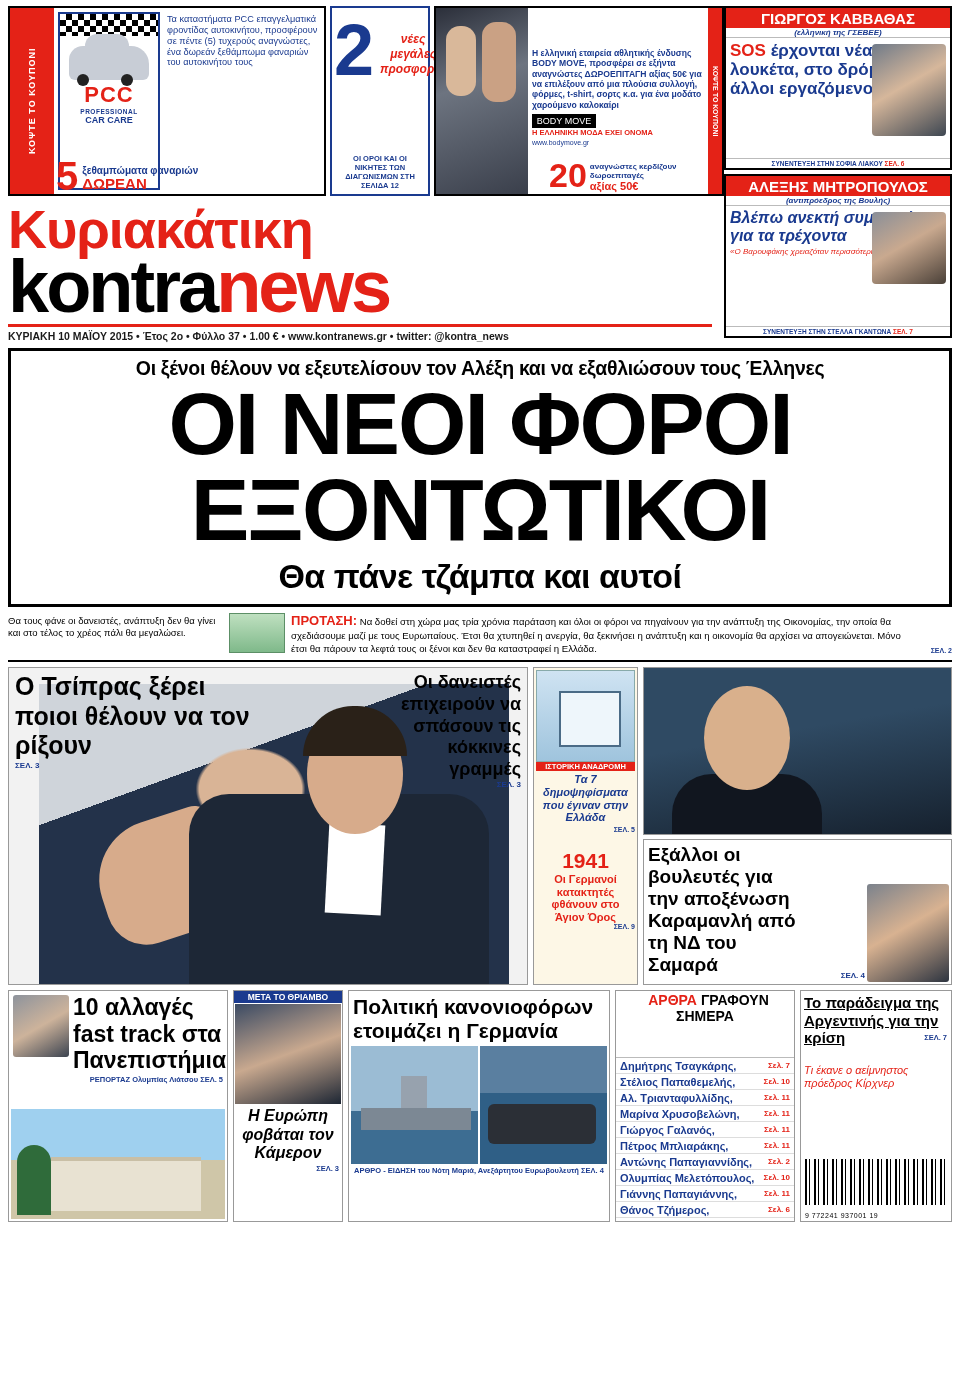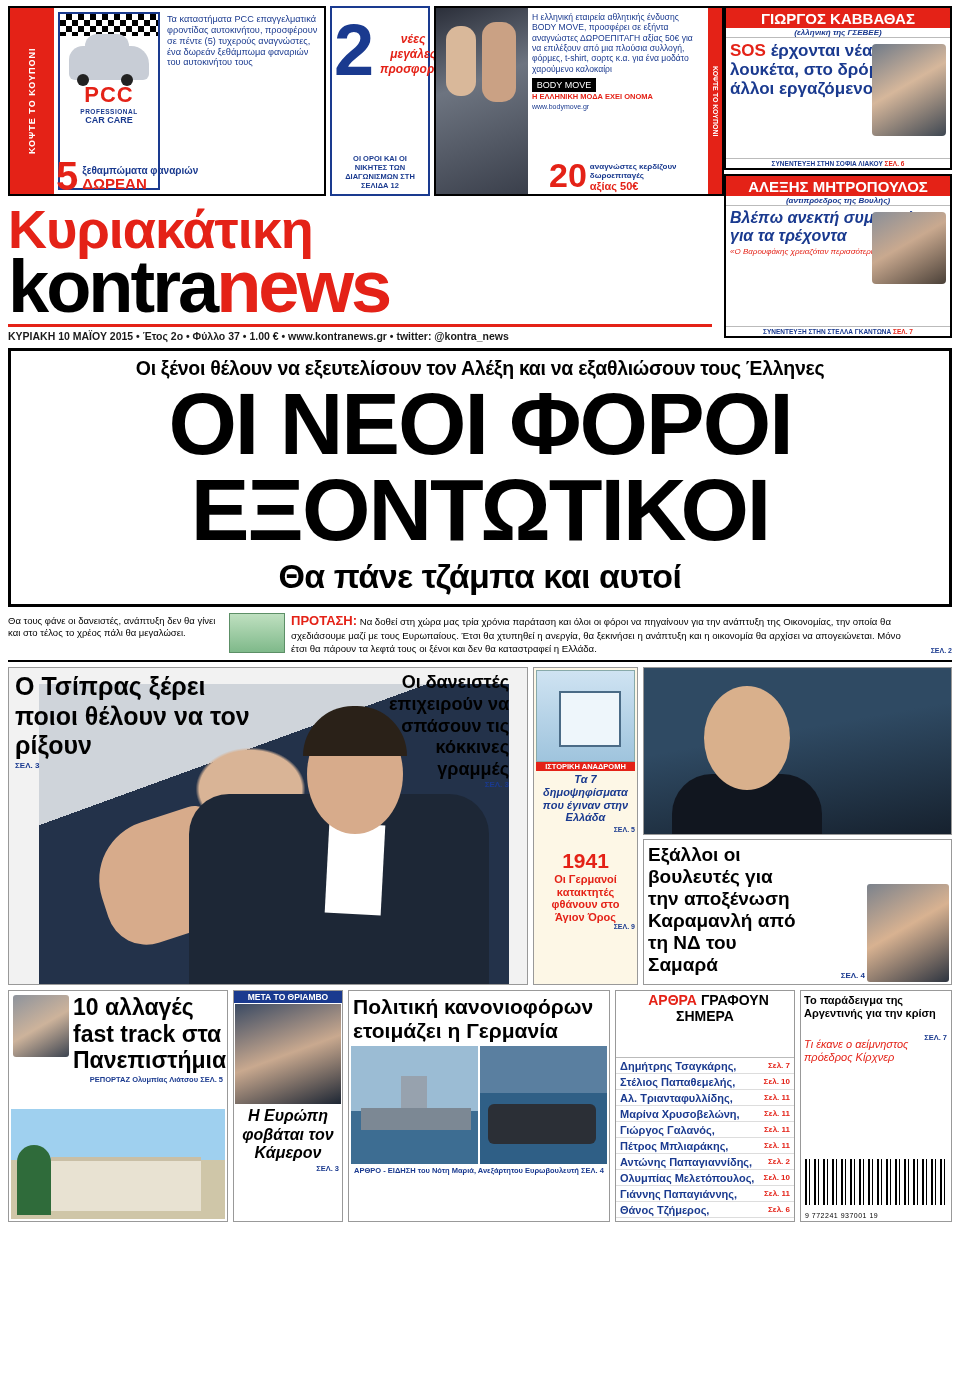--- a/index.html
+++ b/index.html
@@ -40,21 +40,21 @@
   .ad-two { width:100px; border:2px solid #1a3a8f; position:relative; padding:2px; background:#fff;}
   .two-num { font-size:72px; font-weight:bold; color:#1a3a8f; line-height:.8; position:absolute; left:2px; top:14px;}
   .two-words { position:absolute; left:48px; top:24px; color:#e42217; font-size:12px; font-weight:bold; line-height:1.25; font-style:italic;text-align:center;}
   .two-foot { position:absolute; left:4px; right:4px; bottom:4px; font-size:7.5px; color:#1a3a8f; font-weight:bold; line-height:1.2; text-align:center;}
 
   .ad-body { width:290px; border:2px solid #000; display:flex; background:#fff; position:relative;}
   .bm-photo { width:92px; background:linear-gradient(160deg,#2b2f3a,#6d7480 40%,#3a3f4b); position:relative; }
   .bm-photo:after{content:"";position:absolute;left:10px;top:18px;width:30px;height:70px;background:#d9b89a;border-radius:14px;}
   .bm-photo:before{content:"";position:absolute;left:46px;top:14px;width:34px;height:80px;background:#caa184;border-radius:14px;}
   .bm-right { flex:1; padding:4px 4px 2px; position:relative;}
-  .bm-head { font-size:8.6px; font-weight:normal; color:#1a3a8f; line-height:1.2; }
+  .bm-head { font-size:8.6px; font-weight:bold; color:#1a3a8f; line-height:1.2;margin-top:36px; }
   .bm-logo { margin-top:4px; background:#000; color:#fff; font-size:9px; text-align:center; padding:2px 0; width:64px;}
   .bm-url { font-size:7px; color:#1a3a8f; margin-top:2px;}
   .bm-slogan{ font-size:7.5px; font-weight:bold; color:#e42217; }
   .bm-20 { position:absolute; right:16px; bottom:2px; text-align:left; }
   .num20 { color:#e42217; font-size:34px; font-weight:bold; line-height:.8; float:left; margin-right:3px;}
   .bm-20txt { font-size:8px; font-weight:bold; color:#1a3a8f; line-height:1.15;}
   .bm-20val { color:#e42217; font-size:11px; font-weight:bold;}
   .redbar-v { width:14px; background:#e42217; color:#fff; font-size:7px; font-weight:bold;
               writing-mode:vertical-rl; text-align:center; display:flex; align-items:center; justify-content:center;}
 
@@ -94,21 +94,21 @@
   .pr-money { width:56px; height:40px; background:linear-gradient(#bfe0c0,#7fb98a); border:1px solid #5c8f66;}
   .pr-right { flex:1; font-size:9.6px; line-height:1.3; position:relative; padding-right:36px;}
   .pr-right b.lbl { color:#e42217; font-size:13px;}
   .pr-sel { position:absolute; right:0; bottom:0; font-size:7px; font-weight:bold; color:#1a3a8f;}
   .hr-thin { height:2px; background:#000; margin:5px 0 0;}
 
   
   .midgrid { display:flex; gap:5px; margin-top:5px; height:318px;}
   .m-tsipras { width:520px; border:1px solid #999; position:relative; overflow:hidden; background:#f2f2f2;}
   .ts-text { position:absolute; left:6px; top:4px; width:240px; font-size:25px; font-weight:bold; line-height:1.18; z-index:2;}
-  .ts-text2 { position:absolute; right:18px; top:4px; width:150px; font-size:18px; font-weight:bold; line-height:1.2; text-align:right; z-index:2;}
+  .ts-text2 { position:absolute; right:6px; top:4px; width:150px; font-size:18px; font-weight:bold; line-height:1.2; text-align:right; z-index:2;}
   .ts-sel { font-size:8px; color:#1a3a8f; font-weight:bold; }
   .ts-photo { position:absolute; left:30px; bottom:0; width:470px; height:300px;
               background: radial-gradient(ellipse at 45% 35%, #d9b496 0 14%, rgba(0,0,0,0) 15%),
                           linear-gradient(160deg,#cfd4da 0 30%, #23324a 30% 100%); }
   .ts-suit { position:absolute; left:150px; bottom:0; width:300px; height:190px; background:#1d2736; border-radius:40px 40px 0 0;}
   .ts-head { position:absolute; left:268px; bottom:150px; width:96px; height:120px; background:#d7ab8b; border-radius:48px/60px;}
   .ts-hair { position:absolute; left:264px; bottom:228px; width:104px; height:50px; background:#2a2118; border-radius:52px 52px 0 0;}
   .ts-shirt { position:absolute; left:288px; bottom:70px; width:56px; height:90px; background:#fff; transform:rotate(3deg);}
   .ts-arm { position:absolute; left:60px; bottom:46px; width:130px; height:120px; background:#d7ab8b; border-radius:60px 20px 10px 40px; transform:rotate(-18deg);}
 
@@ -162,21 +162,21 @@
 
   .b-arthra { width:180px; border:1px solid #999; }
   .ar-head { background:#fff; padding:1px 2px; font-size:14px; font-weight:bold; text-align:center;}
   .ar-head .r { color:#e42217;margin-left:7px;}
   .ar-list { border-top:1px solid #bbb;margin-top:32px;}
   .ar-item { display:flex; justify-content:space-between; font-size:11px; font-weight:bold; color:#1a3a8f;
              border-bottom:1px solid #ddd; padding:1.5px 4px; }
   .ar-item .sel { color:#e42217; font-size:8px; font-weight:bold; align-self:center;}
 
   .b-arg { flex:1; border:1px solid #999; position:relative; padding:3px;}
-  .arg-head { font-size:11px; font-weight:bold; line-height:1.15; }
+  .arg-head { font-size:15px; font-weight:bold; line-height:1.15;text-decoration:underline; }
   .arg-sel { position:absolute; right:4px; top:42px; font-size:7.5px; font-weight:bold; color:#1a3a8f;}
   .arg-sub { font-size:11px; font-style:italic; color:#e42217; line-height:1.2; margin-top:18px;}
   .barcode { position:absolute; left:4px; right:4px; bottom:16px; height:46px;
      background: repeating-linear-gradient(90deg,#000 0 2px,#fff 2px 4px,#000 4px 5px,#fff 5px 9px);}
   .barcode-num { position:absolute; left:4px; bottom:2px; font-size:7px; letter-spacing:.5px;}
 </style>
 </head>
 <body>
 
 <div class="page">

